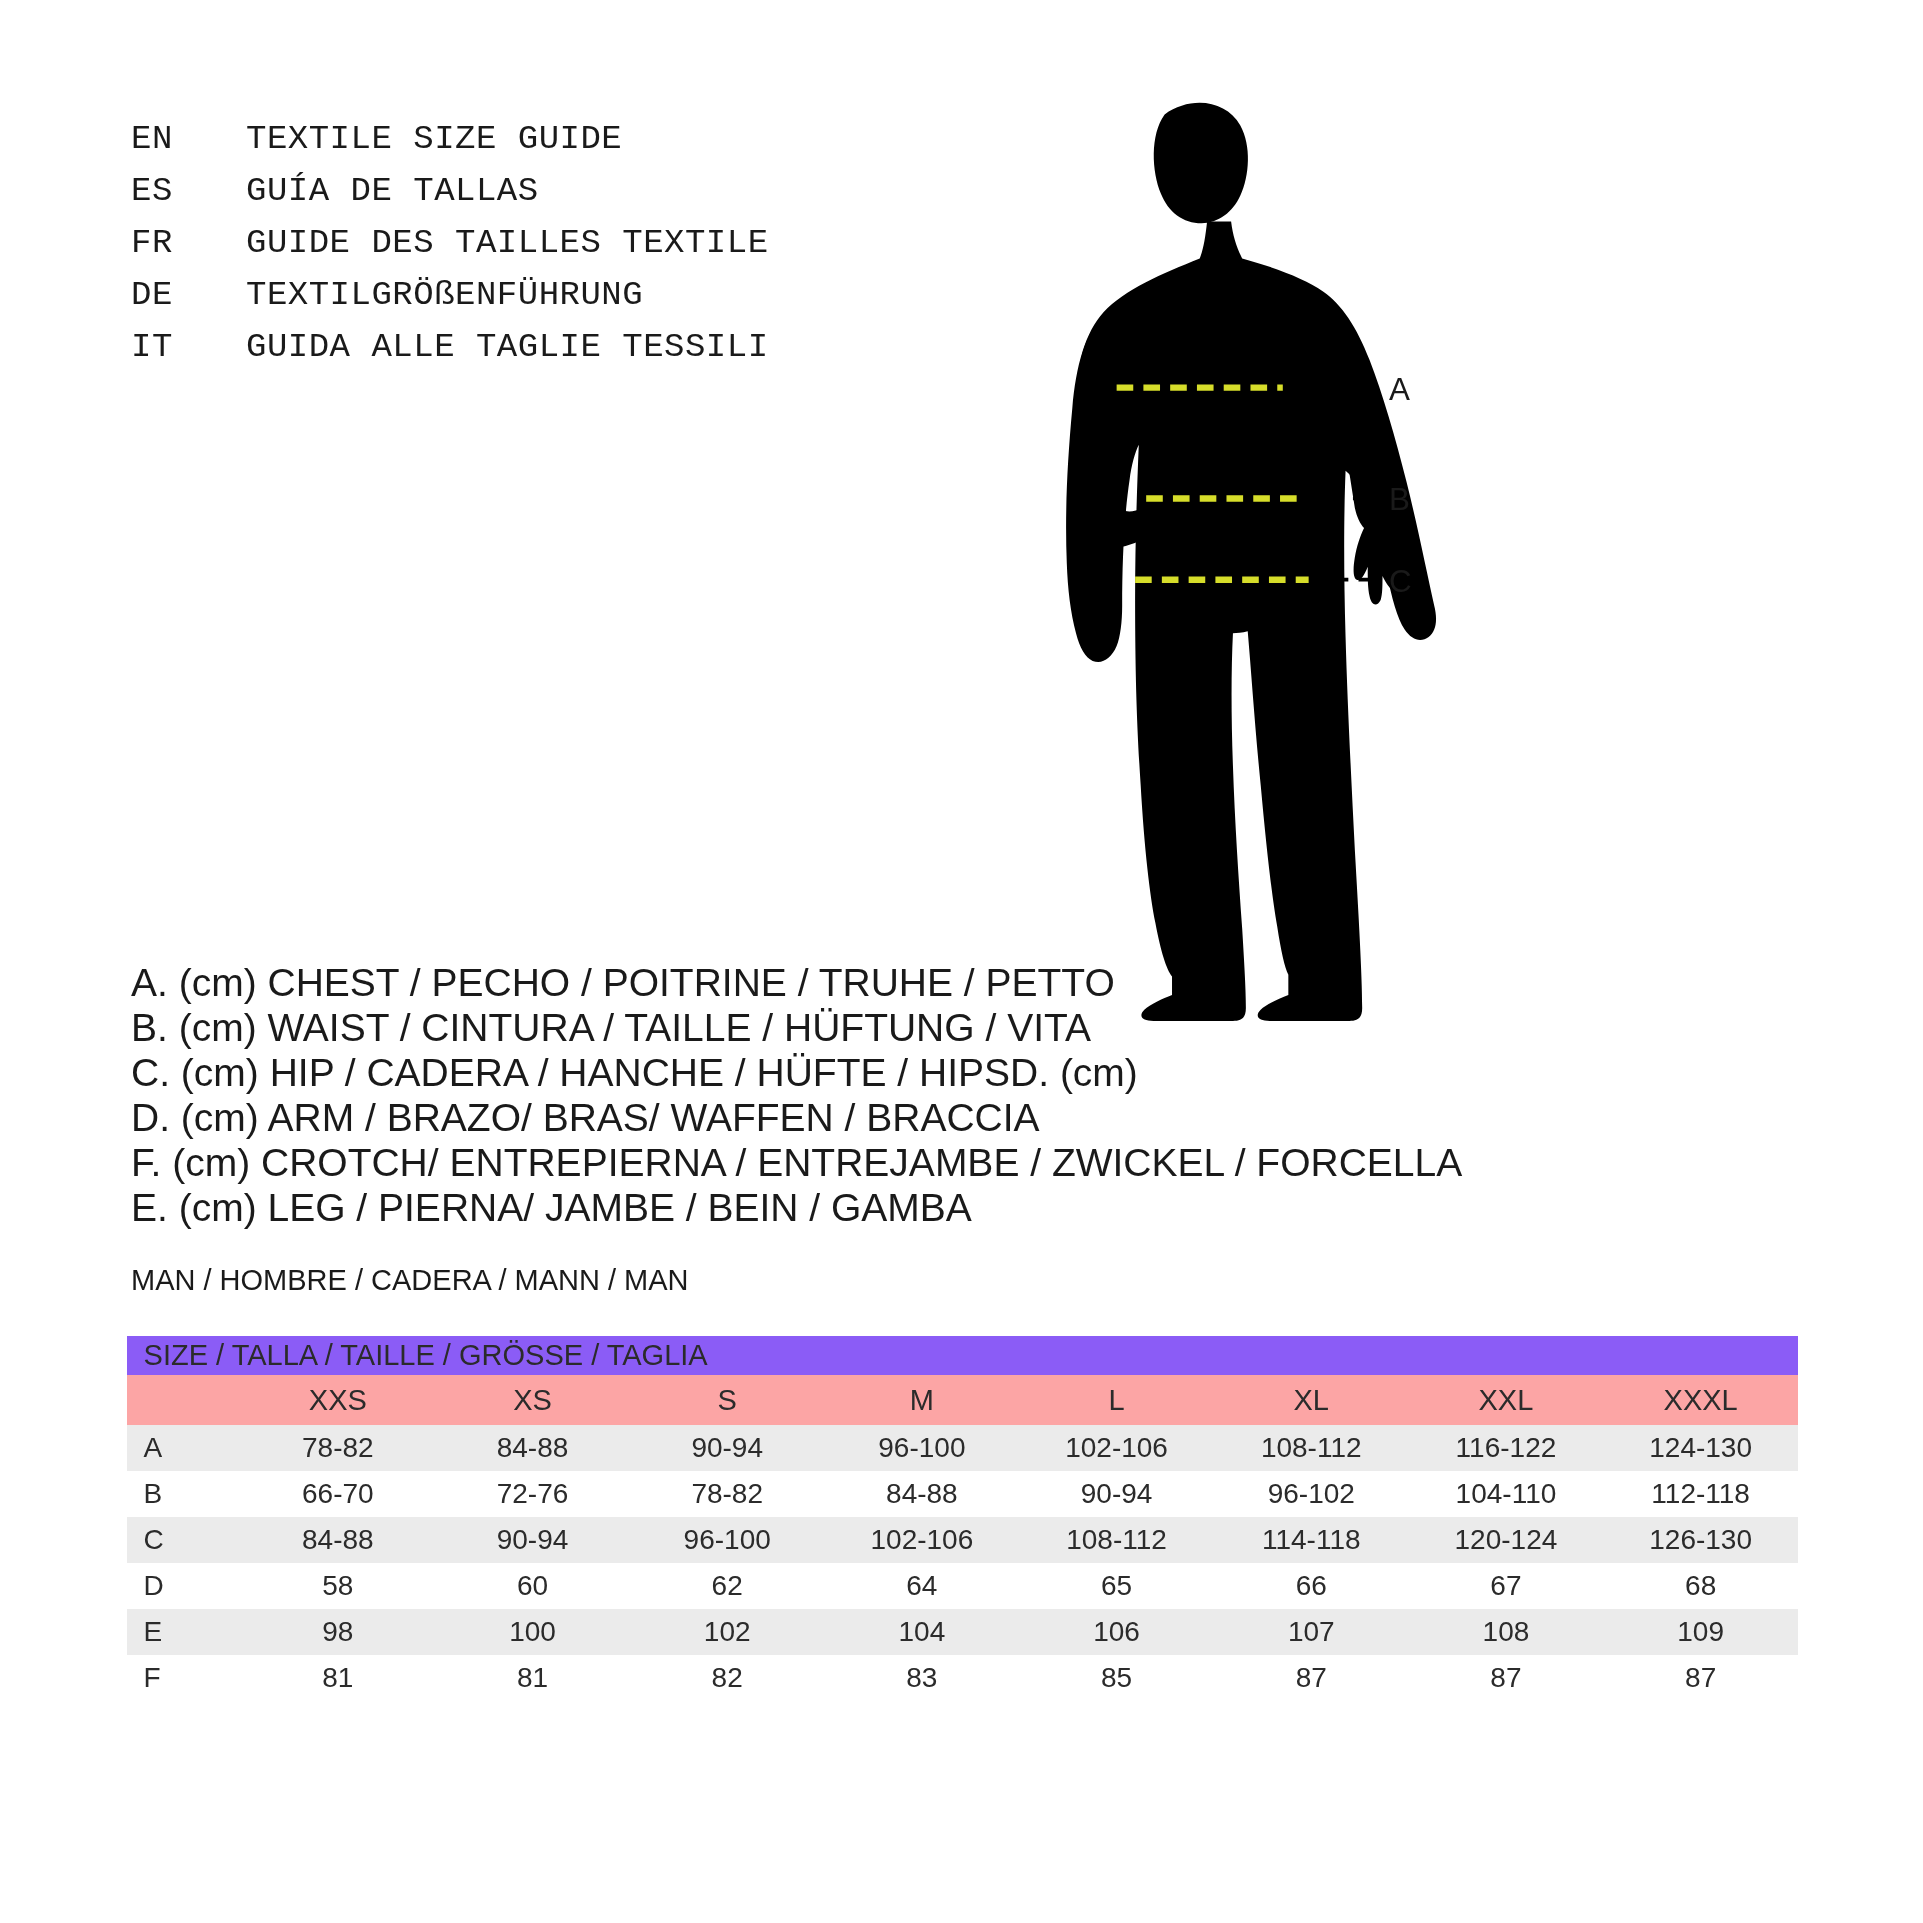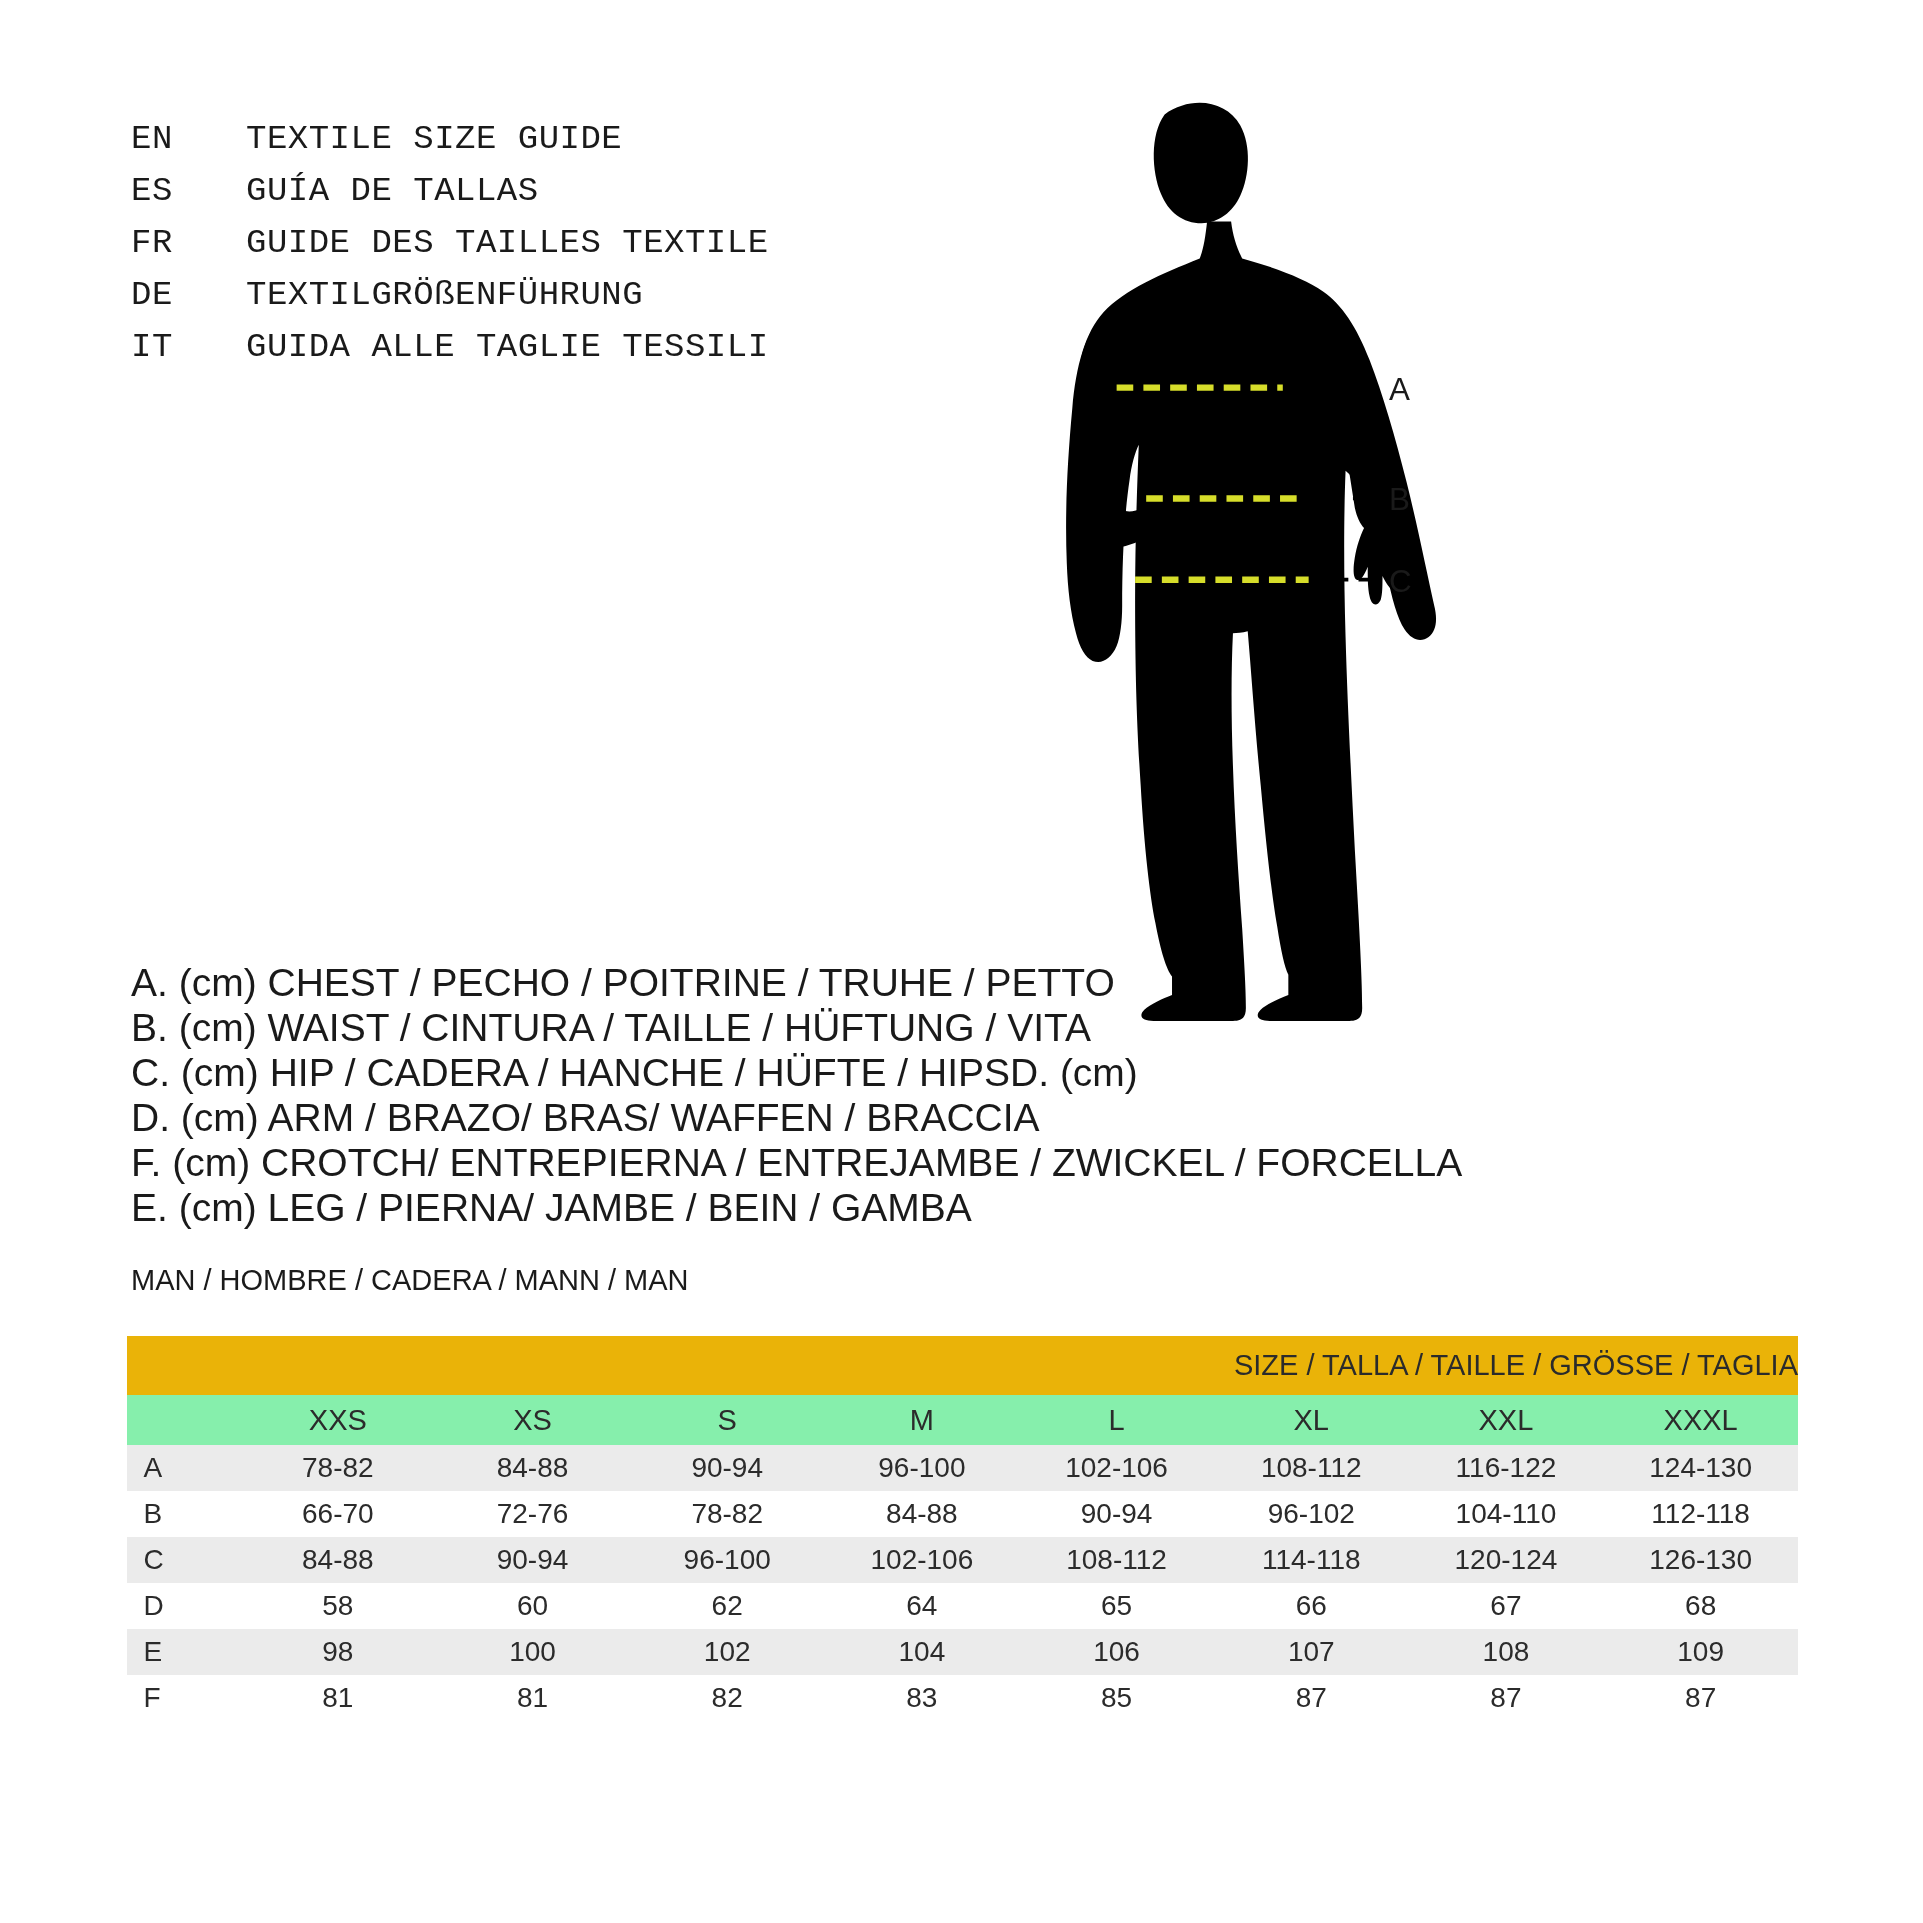--- a/index.html
+++ b/index.html
@@ -84,29 +84,29 @@
     font-size: 28px;
     color: #2b2b2b;
   }
   #size-table th, #size-table td {
     padding: 0;
     height: 46px;
     font-weight: normal;
     text-align: center;
   }
   #size-table tr.band-head td {
-    background: #eab308;
-    text-align: right;
+    background: #8b5cf6;
+    text-align: left;
     padding-left: 16.6px;
-    height: 59px;
+    height: 39px;
     font-size: 29px;
     color: #2b2b2b;
   }
   #size-table tr.header-row td {
-    background: #86efac;
+    background: #fca5a5;
     height: 50px;
     font-size: 29px;
   }
   #size-table tr.shade td { background: #ebebeb; }
   #size-table tr.plain td { background: #ffffff; }
   #size-table td.rowlabel {
     text-align: left;
     padding-left: 16.6px;
     width: 79px;
   }

